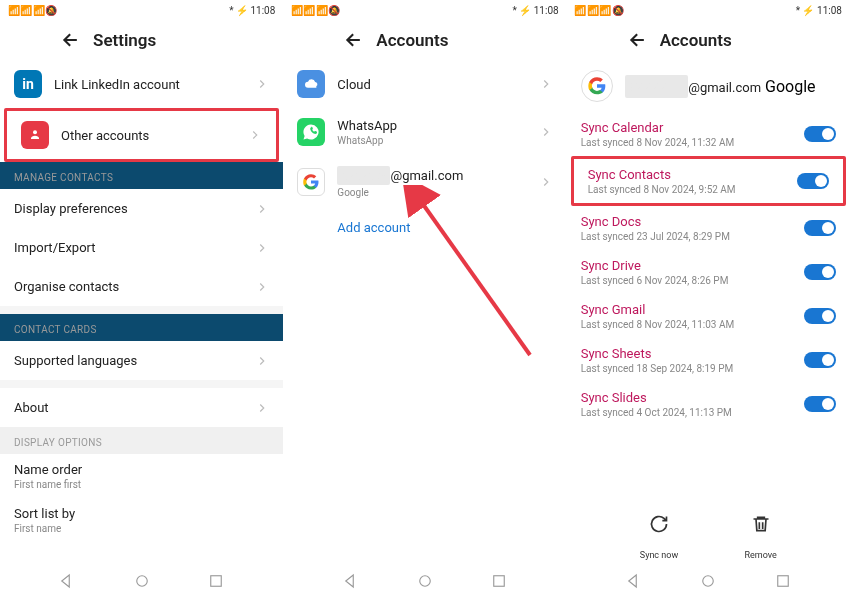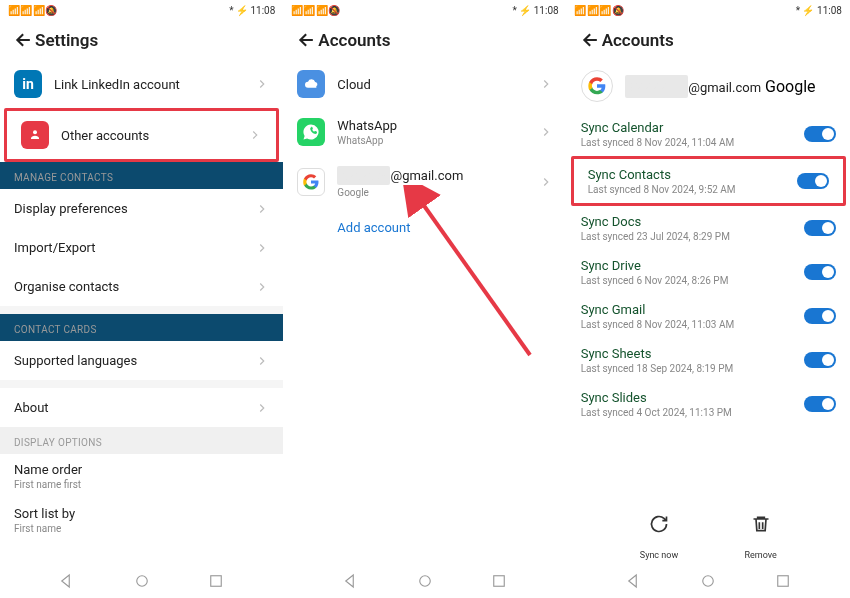--- a/index.html
+++ b/index.html
@@ -2,21 +2,21 @@
 <html><head>
 <meta charset="utf-8">
 <style>
   * { margin: 0; padding: 0; box-sizing: border-box; }
   body { font-family: -apple-system, BlinkMacSystemFont, 'Segoe UI', Roboto, sans-serif; background: #fff; width: 850px; height: 598px; overflow: hidden; position: relative; }
   .container { display: flex; width: 850px; height: 598px; }
   .panel { width: 283.33px; height: 598px; position: relative; display: flex; flex-direction: column; background: #fff; }
   .status-bar { display: flex; justify-content: space-between; align-items: center; padding: 4px 8px; height: 20px; font-size: 10px; color: #333; }
   .status-left { display: flex; gap: 2px; align-items: center; }
   .status-right { display: flex; gap: 2px; align-items: center; }
-  .header { display: flex; align-items: center; padding: 10px 14px; gap: 1px; }
+  .header { display: flex; align-items: center; padding: 10px 14px; gap: 12px; margin-left: 47px; }
   .back-icon { width: 20px; height: 20px; cursor: pointer; }
   .header-title { font-size: 17px; font-weight: 600; color: #222; }
   .list-item { display: flex; align-items: center; padding: 10px 14px; cursor: pointer; position: relative; min-height: 44px; }
   .list-item .icon-box { width: 28px; height: 28px; border-radius: 6px; display: flex; align-items: center; justify-content: center; margin-right: 12px; flex-shrink: 0; }
   .list-item .label { flex: 1; font-size: 13px; color: #222; }
   .list-item .sublabel { font-size: 10px; color: #888; margin-top: 2px; }
   .list-item .text-col { flex: 1; display: flex; flex-direction: column; }
   .chevron { color: #bbb; width: 14px; height: 14px; }
   .section-header { padding: 10px 14px 6px; font-size: 10px; color: #999; text-transform: uppercase; letter-spacing: 0.3px; background: #0c4a6e; }
   .plain-item { padding: 12px 14px; display: flex; align-items: center; justify-content: space-between; cursor: pointer; }
@@ -30,21 +30,21 @@
   .person-icon { background: #e63946; color: #fff; border-radius: 50%; }
   .cloud-icon { background: #4a90e2; color: #fff; border-radius: 8px; }
   .whatsapp-icon { background: #25d366; color: #fff; border-radius: 50%; }
   .google-icon { background: #fff; border: 1px solid #ddd; border-radius: 50%; }
   .add-account { padding: 12px 54px; color: #1976d2; font-size: 13px; cursor: pointer; }
   .account-header { display: flex; align-items: center; padding: 10px 14px; gap: 12px; }
   .account-avatar { width: 32px; height: 32px; border-radius: 50%; background: #fff; border: 1px solid #ddd; display: flex; align-items: center; justify-content: center; }
   .email-blur { background: #e8e8e8; padding: 2px 4px; color: #e8e8e8; display: inline-block; border-radius: 2px; }
   .email-suffix { font-size: 13px; color: #222; }
   .sync-item { display: flex; align-items: center; justify-content: space-between; padding: 8px 14px; }
-  .sync-text .main { font-size: 13px; color: #14532d; }
+  .sync-text .main { font-size: 13px; color: #be185d; }
   .sync-text .sub { font-size: 10px; color: #888; margin-top: 2px; }
   .toggle { width: 32px; height: 16px; border-radius: 10px; background: #1976d2; position: relative; cursor: pointer; }
   .toggle::after { content: ''; position: absolute; right: 2px; top: 2px; width: 12px; height: 12px; background: #fff; border-radius: 50%; }
   .action-bar { display: flex; justify-content: space-around; padding: 12px 40px 4px; margin-top: auto; }
   .action-btn { display: flex; flex-direction: column; align-items: center; gap: 16px; cursor: pointer; }
   .action-btn .icon { width: 20px; height: 20px; }
   .action-btn .lbl { font-size: 9px; color: #333; }
   .nav-bar { display: flex; justify-content: space-around; align-items: center; padding: 8px 30px; margin-top: auto; }
   .nav-btn { width: 18px; height: 18px; cursor: pointer; color: #999; }
   .arrow { position: absolute; pointer-events: none; z-index: 10; }
@@ -228,21 +228,21 @@
           </svg>
       </div>
       <div class="text-col">
         <span><span class="email-blur">xxxxxxx</span><span class="email-suffix">@gmail.com</span></span>
         <span class="sublabel">Google</span>
       </div>
     </div>
     <div class="sync-item">
       <div class="sync-text">
           <div class="main">Sync Calendar</div>
-          <div class="sub">Last synced 8 Nov 2024, 11:04 AM</div>
+          <div class="sub">Last synced 8 Nov 2024, 11:32 AM</div>
         </div>
       <div class="toggle"></div>
     </div>
     <div class="sync-item highlight-box" style="margin:0 4px;">
       <div class="sync-text">
           <div class="main">Sync Contacts</div>
           <div class="sub">Last synced 8 Nov 2024, 9:52 AM</div>
         </div>
       <div class="toggle"></div>
     </div>

